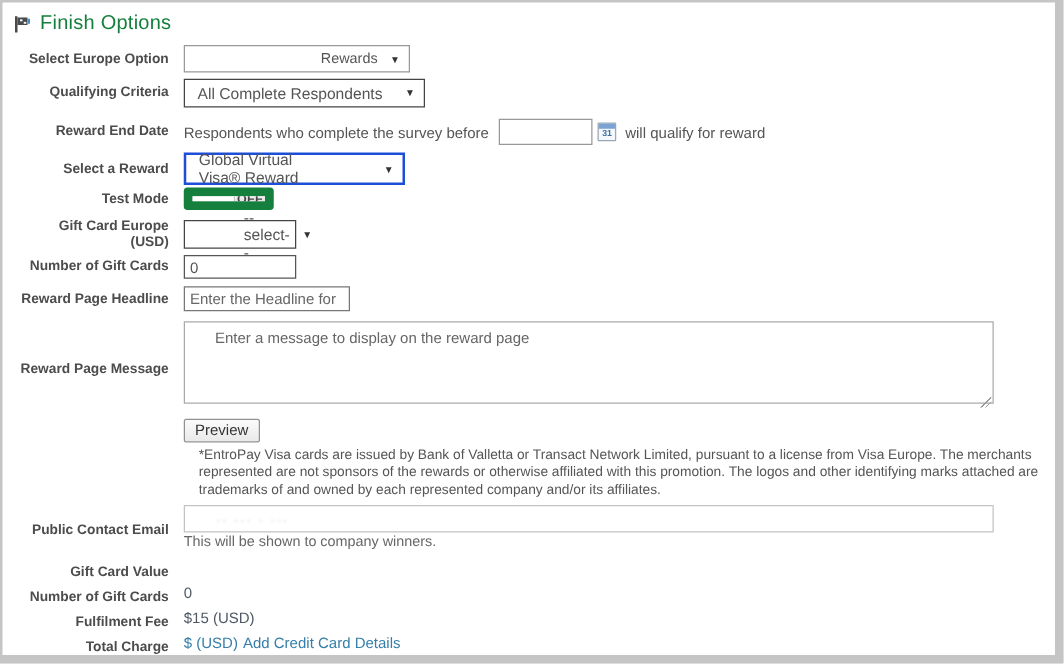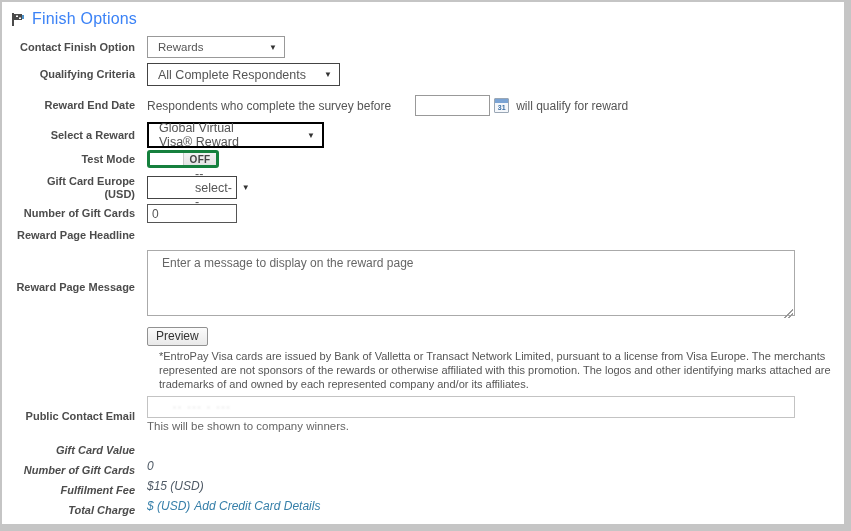--- a/index.html
+++ b/index.html
@@ -12,87 +12,87 @@
     background: #fff;
     border: 2px solid #c5c5c5;
     border-right-width: 7px;
     border-bottom-width: 7px;
     overflow: hidden;
   }
 
   
   .hdr{ display:flex; align-items:center; gap:7px; padding:8px 0 6px 8px; }
   .hdr .flag{ width:15px; height:15px; position:relative; display:inline-block; }
-  .hdr-title{ font-size:16px; color:#3b82f6; font-weight:500; letter-spacing:.2px; }
+  .hdr-title{ font-size:16px; color:#15803d; font-weight:500; letter-spacing:.2px; }
 
   
   .form{ padding-left:12px; }
   .row{ display:flex; align-items:center; }
   .lbl{
     width:133px; min-width:133px; padding-right:12px;
     text-align:right; font-size:11px; font-weight:bold; color:#4c4c4c;
     line-height:1.15;
   }
   .row.top{ align-items:center; }
   .row.top .lbl{ padding-top:5px; }
 
   
   .sel{
     display:flex; align-items:center; justify-content:space-between;
     background:#fff; border:1px solid #444; height:23px;
     padding:0 7px 0 10px; font-size:12.5px; color:#555; cursor:pointer;
   }
   .sel .arrow{ font-size:8px; color:#333; margin-left:10px; }
   .sel.light{ border-color:#999; height:22px; font-size:11.5px; }
-  .sel.focus{ border:2px solid #000000; height:26px;gap:40px; }
+  .sel.focus{ border:2px solid #1d4ed8; height:26px;gap:40px; }
 
   input[type=text], textarea{
     font-family:"Liberation Sans", sans-serif;
     font-size:12px; color:#555; border:1px solid #999; background:#fff;
     padding:2px 4px; outline:none;
   }
   input::placeholder, textarea::placeholder{ color:#666; opacity:1; }
 
   
   .r1{ margin-top:2px; margin-bottom:5px; }
-  .r1 .sel{ width:138px; }
+  .r1 .sel{ width:181px;justify-content:flex-end; }
   .r2{ margin-bottom:9px; }
   .r2 .sel{ width:193px; }
   .r3{ margin-bottom:6px; font-size:12px; color:#555; }
-  .r3 .pre{ margin-right:24px; }
+  .r3 .pre{ margin-right:8px; }
   .r3 .date-in{ width:75px; height:21px; border-color:#999; }
   .r3 .suf{ margin-left:7px; }
   .cal{
     width:15px; height:15px; margin-left:4px; position:relative;
     border:1px solid #9aa7b5; background:#f4f7fb; border-radius:1px;
     display:flex; align-items:flex-end; justify-content:center;
   }
   .cal::before{ content:""; position:absolute; top:0; left:0; right:0; height:4px; background:#7aa3d4; }
   .cal .day{ font-size:7px; font-weight:bold; color:#3a6ea5; line-height:9px; }
   .r4{ margin-bottom:2px; }
   .r4 .sel{ width:177px; }
   .r5{ margin-bottom:7px; }
   .toggle{
-    display:flex; width:72px; height:18px; border:3px solid #15803d;
+    display:flex; width:72px; height:18px; border:7px solid #15803d;
     border-radius:3px; overflow:hidden; cursor:pointer; background:#fff;
   }
   .toggle .knob{ width:34px; background:#fff; border-right:1px solid #c9c9c9; }
   .toggle .state{
     flex:1; background:linear-gradient(#f2f2f2,#e4e4e4);
     font-size:10px; font-weight:bold; color:#444;
     display:flex; align-items:center; justify-content:center; letter-spacing:.3px;
   }
   .r6{ margin-bottom:4px; }
   .r6 .sel{ width:90px;padding-left:47px; }
   .r7{ margin-bottom:6px; }
   .r7 input{ width:90px; height:19px; border-color:#555; }
   .r8{ margin-bottom:8px; }
   .r8 input{ width:133px; height:20px; border-color:#777; }
   .r9 textarea{
-    width:648px; height:66px; resize:none; border-color:#aaa; padding:4px 14px;
+    width:648px; height:66px; resize:none; border-color:#aaa; padding:4px 24px;
     line-height:1.35;
   }
   .ta-wrap{ position:relative; }
   .grip{
     position:absolute; right:2px; bottom:2px; width:9px; height:9px;
     background:
       linear-gradient(135deg, transparent 50%, #999 50%, #999 57%, transparent 57%,
       transparent 71%, #999 71%, #999 78%, transparent 78%) ;
   }
 
@@ -111,21 +111,21 @@
 
   .r-email input{ width:648px; height:22px; border-color:#c3c3c3; position:relative; }
   .email-wrap{ position:relative; }
   .redacted{
     position:absolute; left:26px; top:5px; font-size:9px; color:#aaa;
     filter:blur(1.2px); letter-spacing:2px; pointer-events:none;
   }
   .helper{ font-size:11.5px; color:#666; margin-top:2px; }
 
   
-  .summary{ margin-top:7px;font-style:italic; }
+  .summary{ margin-top:7px; }
   .srow{ display:flex; align-items:flex-start; height:20px; }
   .srow .lbl{ padding-top:5px; }
   .sval{ font-size:12px; color:#4f5a66; }
   .sval.blue, .link{ color:#367fa9; }
   .link{ cursor:pointer; text-decoration:none;text-align:right; }
 </style>
 </head>
 <body>
 
 <div class="panel">
@@ -139,21 +139,21 @@
         <rect x="6" y="3.5" width="2" height="1.5" fill="#fff"></rect>
         <rect x="9" y="5.5" width="2" height="1.5" fill="#fff"></rect>
       </svg>
     </span>
     <span class="hdr-title">Finish Options</span>
   </div>
 
   <div class="form">
 
     <div class="row r1">
-      <span class="lbl">Contact Finish Option</span>
+      <span class="lbl">Select Europe Option</span>
       <div class="sel light">
         <span>Rewards</span>
         <span class="arrow">▼</span>
       </div>
     </div>
 
     <div class="row r2">
       <span class="lbl">Qualifying Criteria</span>
       <div class="sel">
         <span>All Complete Respondents</span>
@@ -195,20 +195,21 @@
       </div>
     </div>
 
     <div class="row r7">
       <span class="lbl">Number of Gift Cards</span>
       <input type="text" value="0" style="">
     </div>
 
     <div class="row r8">
       <span class="lbl">Reward Page Headline</span>
+      <input type="text" placeholder="Enter the Headline for" style="">
     </div>
 
     <div class="row r9 top">
       <span class="lbl">Reward Page Message</span>
       <span class="ta-wrap">
         <textarea placeholder="Enter a message to display on the reward page" style=""></textarea>
         <span class="grip"></span>
       </span>
     </div>
 

